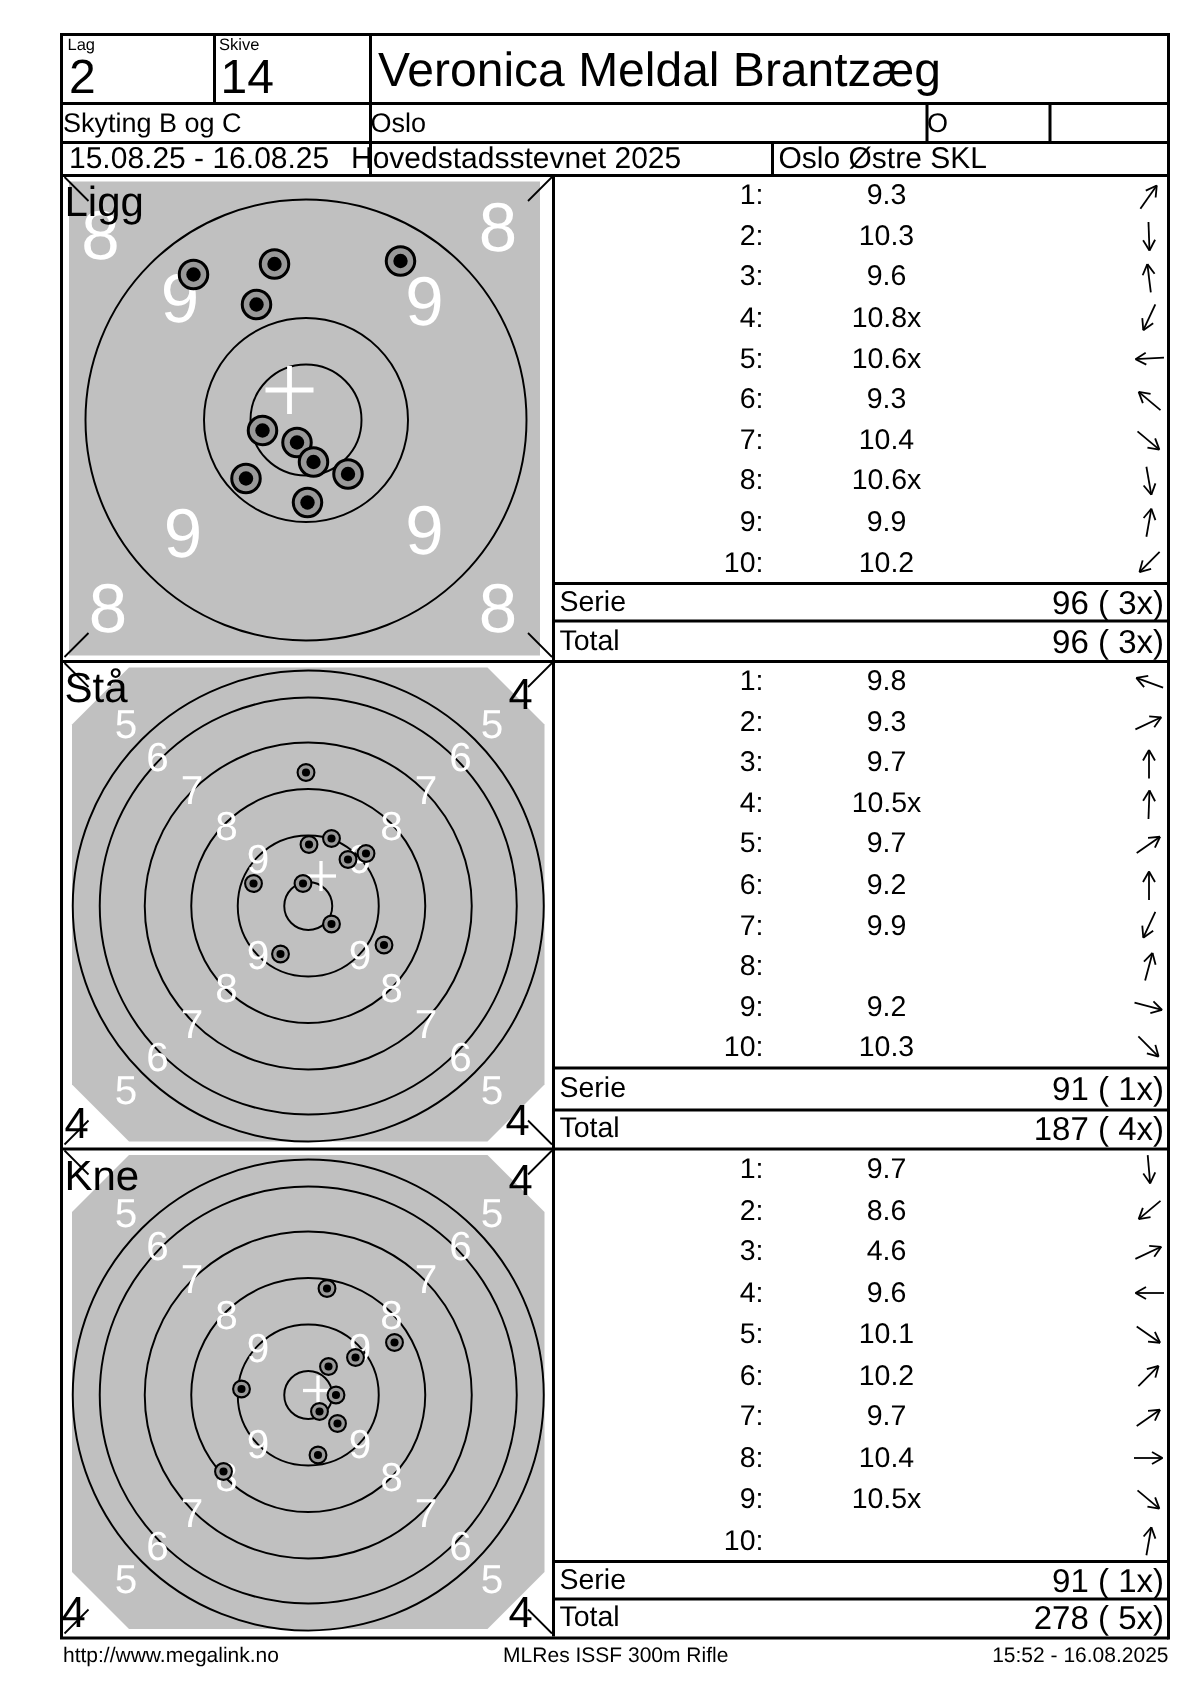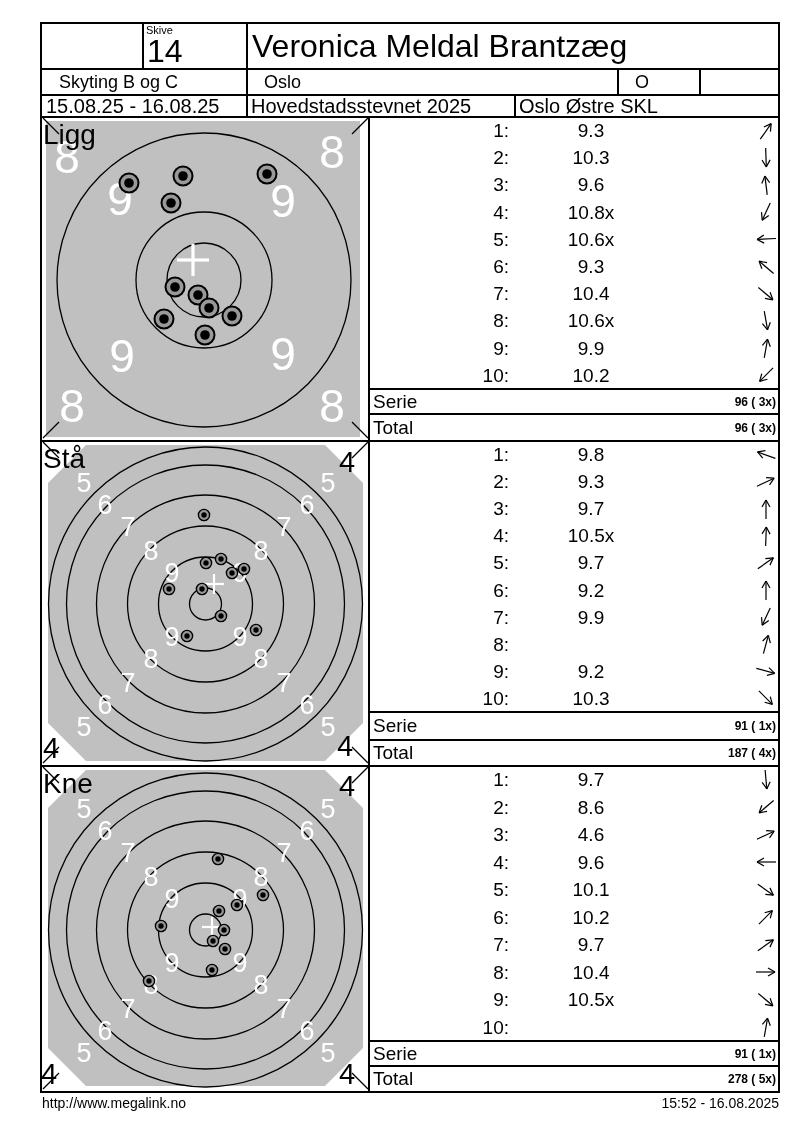--- a/index.html
+++ b/index.html
@@ -5,53 +5,58 @@
   html,body{margin:0;padding:0;background:#fff;}
   .page{position:relative;width:800px;height:1130px;background:#fff;
         font-family:"Liberation Sans","DejaVu Sans",sans-serif;color:#000;overflow:hidden;}
   .hline,.vline{position:absolute;background:#000;}
   .hline{height:2px;}
   .vline{width:2px;}
   .cell{position:absolute;overflow:visible;white-space:nowrap;}
   .small-label{position:absolute;top:1px;left:3px;font-size:11px;line-height:12px;}
   .big-val{position:absolute;bottom:2px;left:4px;font-size:32px;line-height:32px;}
   .name-cell{font-size:32px;line-height:46px;padding-left:5px;}
-  .hdr2{font-size:18px;line-height:26px;padding-left:17px;}
+  .hdr2{font-size:18px;line-height:26px;padding-left:0;}
   .hdr3{font-size:20px;line-height:22px;padding-left:4px;}
   .shot-row{position:absolute;}
   .shot-num{position:absolute;font-size:19px;text-align:right;}
   .shot-val{position:absolute;font-size:19px;text-align:center;}
   .arrow-box{position:absolute;}
   .sum-row{position:absolute;}
   .sum-label{position:absolute;left:4px;top:0;bottom:0;font-size:19px;display:flex;align-items:center;}
-  .sum-val{position:absolute;right:3px;top:0;bottom:0;font-size:12px;display:flex;align-items:center;font-weight:bold;}
+  .sum-val{position:absolute;right:3px;top:0;bottom:0;font-size:22px;display:flex;align-items:center;}
   .footer-txt{position:absolute;font-size:14px;line-height:14px;}
   svg text{font-family:"Liberation Sans","DejaVu Sans",sans-serif;}
 </style>
 </head>
 <body>
 
 <div class="page" id="page">
 
+  <div class="cell" style="left:42px;top:23px;width:101px;height:46px;">
+    <div class="small-label">Lag</div>
+    <div class="big-val">2</div>
+  </div>
   <div class="cell" style="left:143px;top:23px;width:104px;height:46px;">
     <div class="small-label">Skive</div>
     <div class="big-val">14</div>
   </div>
   <div class="cell name-cell" style="left:247px;top:23px;width:532px;height:46px;">Veronica Meldal Brantzæg</div>
 
   <div class="cell hdr2" style="left:42px;top:69px;width:205px;height:26px;">Skyting B og C</div>
   <div class="cell hdr2" style="left:247px;top:69px;width:371px;height:26px;">Oslo</div>
   <div class="cell hdr2" style="left:618px;top:69px;width:82px;height:26px;">O</div>
   <div class="cell hdr2" style="left:700px;top:69px;width:79px;height:26px;"></div>
 
   <div class="cell hdr3" style="left:42px;top:95px;width:205px;height:22px;">15.08.25 - 16.08.25</div>
-  <div class="cell hdr3" style="left:247px;top:95px;width:268px;height:24px;">Hovedstadsstevnet 2025</div>
+  <div class="cell hdr3" style="left:230px;top:95px;width:268px;height:24px;">Hovedstadsstevnet 2025</div>
   <div class="cell hdr3" style="left:515px;top:95px;width:264px;height:22px;">Oslo Østre SKL</div>
 
   <div class="footer-txt" style="left:42px;top:1096px;">http://www.megalink.no</div>
+  <div class="footer-txt" style="left:42px;top:1096px;width:737px;text-align:center;">MLRes ISSF 300m Rifle</div>
   <div class="footer-txt" style="left:42px;top:1096px;width:737px;text-align:right;">15:52 - 16.08.2025</div>
 
 <div class="hline" style="left: 42px; top: 22px; width: 737px;"></div>
     <div class="hline" style="left: 42px; top: 68px; width: 737px;"></div>
     <div class="hline" style="left: 42px; top: 94px; width: 737px;"></div>
     <div class="hline" style="left: 42px; top: 116px; width: 737px;"></div>
     <div class="hline" style="left: 369px; top: 388px; width: 410px;"></div>
     <div class="hline" style="left: 369px; top: 413px; width: 410px;"></div>
     <div class="hline" style="left: 42px; top: 440px; width: 737px;"></div>
     <div class="hline" style="left: 369px; top: 711px; width: 410px;"></div>

